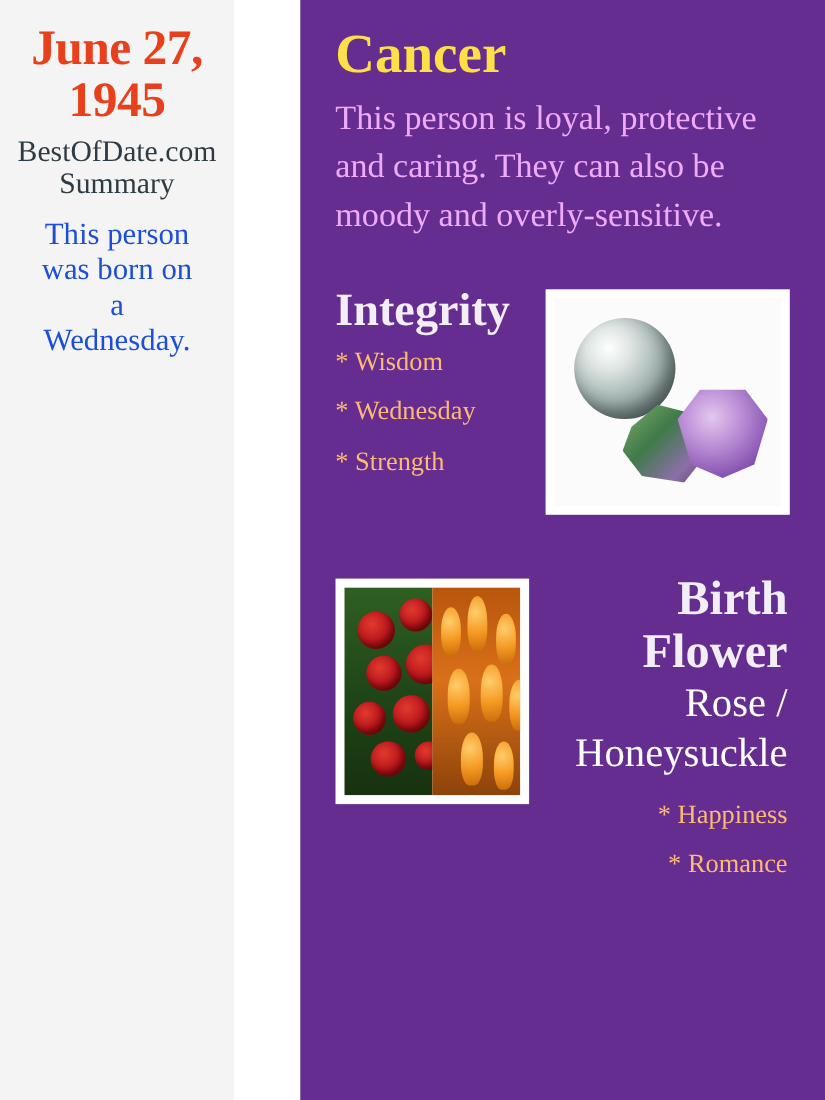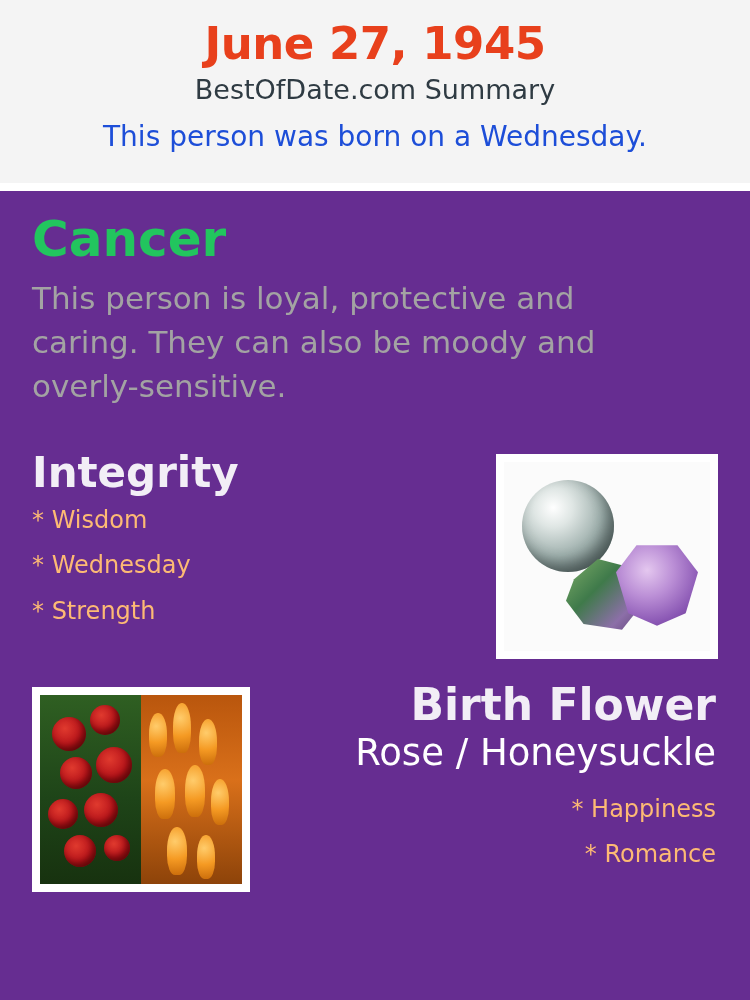--- a/index.html
+++ b/index.html
@@ -11,21 +11,22 @@
     height: 1000px;
     font-family: "DejaVu Sans", sans-serif;
     background: #ffffff;
     overflow: hidden;
   }
   .page {
     width: 750px;
     height: 1000px;
     position: relative;
     display: flex;
-    flex-direction: column;
+    flex-direction: row;
+    font-family: Liberation Serif, serif;
   }
 
   
   .header {
     background: #f4f4f4;
     padding: 20px 16px 14px 16px;
     text-align: center;
     box-sizing: border-box;
   }
   .header-date {
@@ -63,27 +64,27 @@
     box-sizing: border-box;
     color: #ffffff;
     position: relative;
   }
 
   .sign-title {
     font-size: 50px;
     font-weight: bold;
     line-height: 1.05;
     margin: 0 0 10px 0;
-    color: #22c55e;
+    color: #fde047;
   }
   .sign-desc {
     font-size: 31px;
     line-height: 1.42;
     margin: 0;
-    color: #a3a3a3;
+    color: #f0abfc;
     max-width: 620px;
   }
 
   
   .stone-section {
     margin-top: 42px;
     display: flex;
     align-items: flex-start;
     justify-content: space-between;
   }
@@ -152,21 +153,21 @@
     top: 82px;
     width: 82px;
     height: 82px;
     background:
       radial-gradient(circle at 38% 32%, #e4c7ef 0%, #bb8fd6 35%, #8a57b4 70%, #5f3184 100%);
     clip-path: polygon(25% 2%, 75% 2%, 100% 35%, 85% 85%, 50% 100%, 15% 85%, 0% 35%);
   }
 
   
   .flower-section {
-    margin-top: 22px;
+    margin-top: 52px;
     display: flex;
     align-items: flex-start;
     justify-content: space-between;
   }
   .flower-photo-frame {
     width: 218px;
     height: 205px;
     margin-top: 6px;
   }
   .flower-photo {

